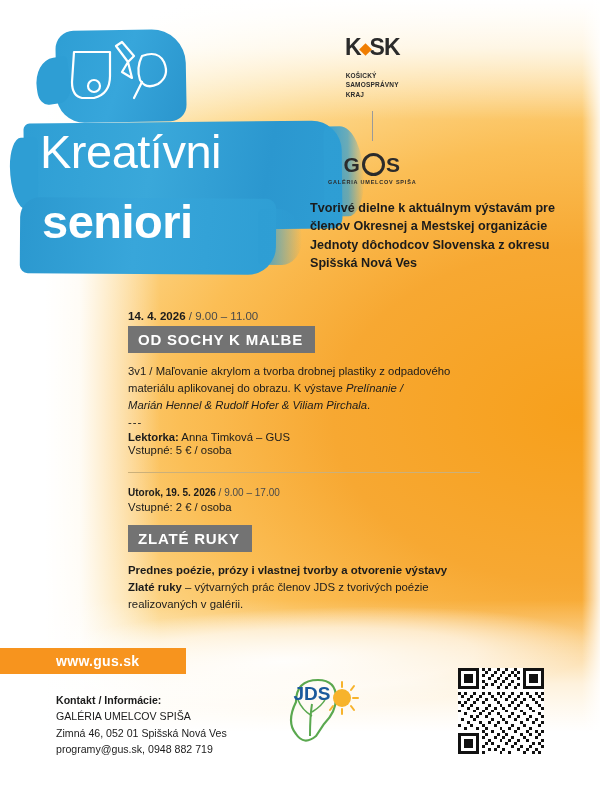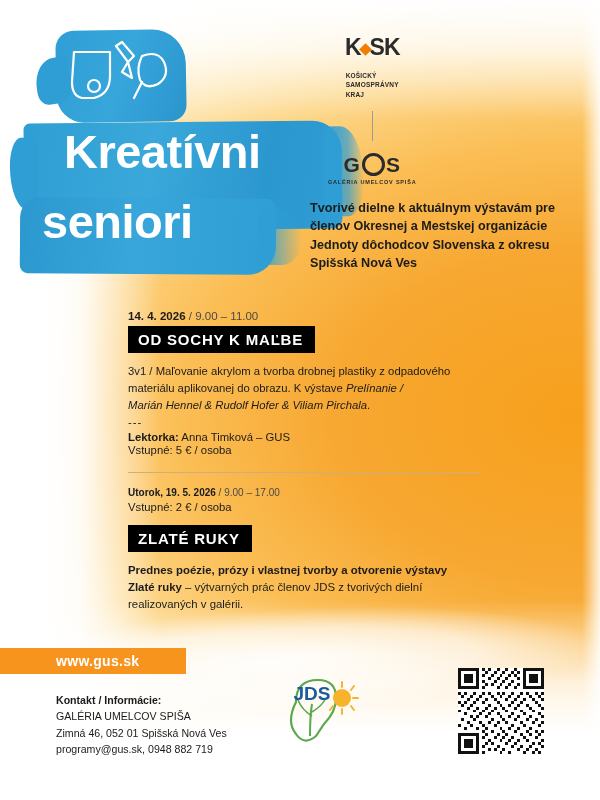--- a/index.html
+++ b/index.html
@@ -120,23 +120,23 @@
   }
   .icon-art {
     position: absolute;
     left: 64px; top: 36px;
     width: 112px; height: 80px;
   }
 
   
   .title-main {
     position: absolute;
-    left: 64px; top: 128px;
+    left: 40px; top: 128px;
     font-size: 47px;
-    font-weight: bold;
+    font-weight: normal;
     color: #ffffff;
     letter-spacing: -0.5px;
     line-height: 1;
   }
   .title-second {
     position: absolute;
     left: 42px; top: 198px;
     font-size: 47px;
     font-weight: bold;
     color: #ffffff;
@@ -232,21 +232,21 @@
     margin-bottom: 4px;
   }
   .date-line .d {
     font-weight: bold;
   }
   .date-line .t {
     color: #4a4a4a;
   }
   .band {
     display: inline-block;
-    background: #000000;
+    background: #737373;
     color: #ffffff;
     font-size: 15px;
     font-weight: bold;
     letter-spacing: 0.8px;
     padding: 5px 12px 5px 10px;
     margin-bottom: 10px;
   }
   .para {
     font-size: 11.3px;
     line-height: 1.5;
@@ -411,21 +411,21 @@
     <div>
       <div class="date-line block2-date">
         <span class="d">Utorok, 19. 5. 2026</span>
         <span class="t">/</span>
         <span class="t">9.00 – 17.00</span>
       </div>
       <div class="fee">Vstupné: 2 € / osoba</div>
       <div class="band">ZLATÉ RUKY</div>
       <p class="bold-para">
         <span>Prednes poézie, prózy i vlastnej tvorby a otvorenie výstavy</span><br>
-        <span>Zlaté ruky</span><span class="normal"> – výtvarných prác členov JDS z tvorivých dielní</span><br>
+        <span>Zlaté ruky</span><span class="normal"> – výtvarných prác členov JDS z tvorivých poézie</span><br>
         <span class="normal">realizovaných v galérii.</span>
       </p>
     </div>
 
   </div>
 
   <div class="www-bar"></div>
   <div class="www-text">www.gus.sk</div>
 
   <div class="contact">

